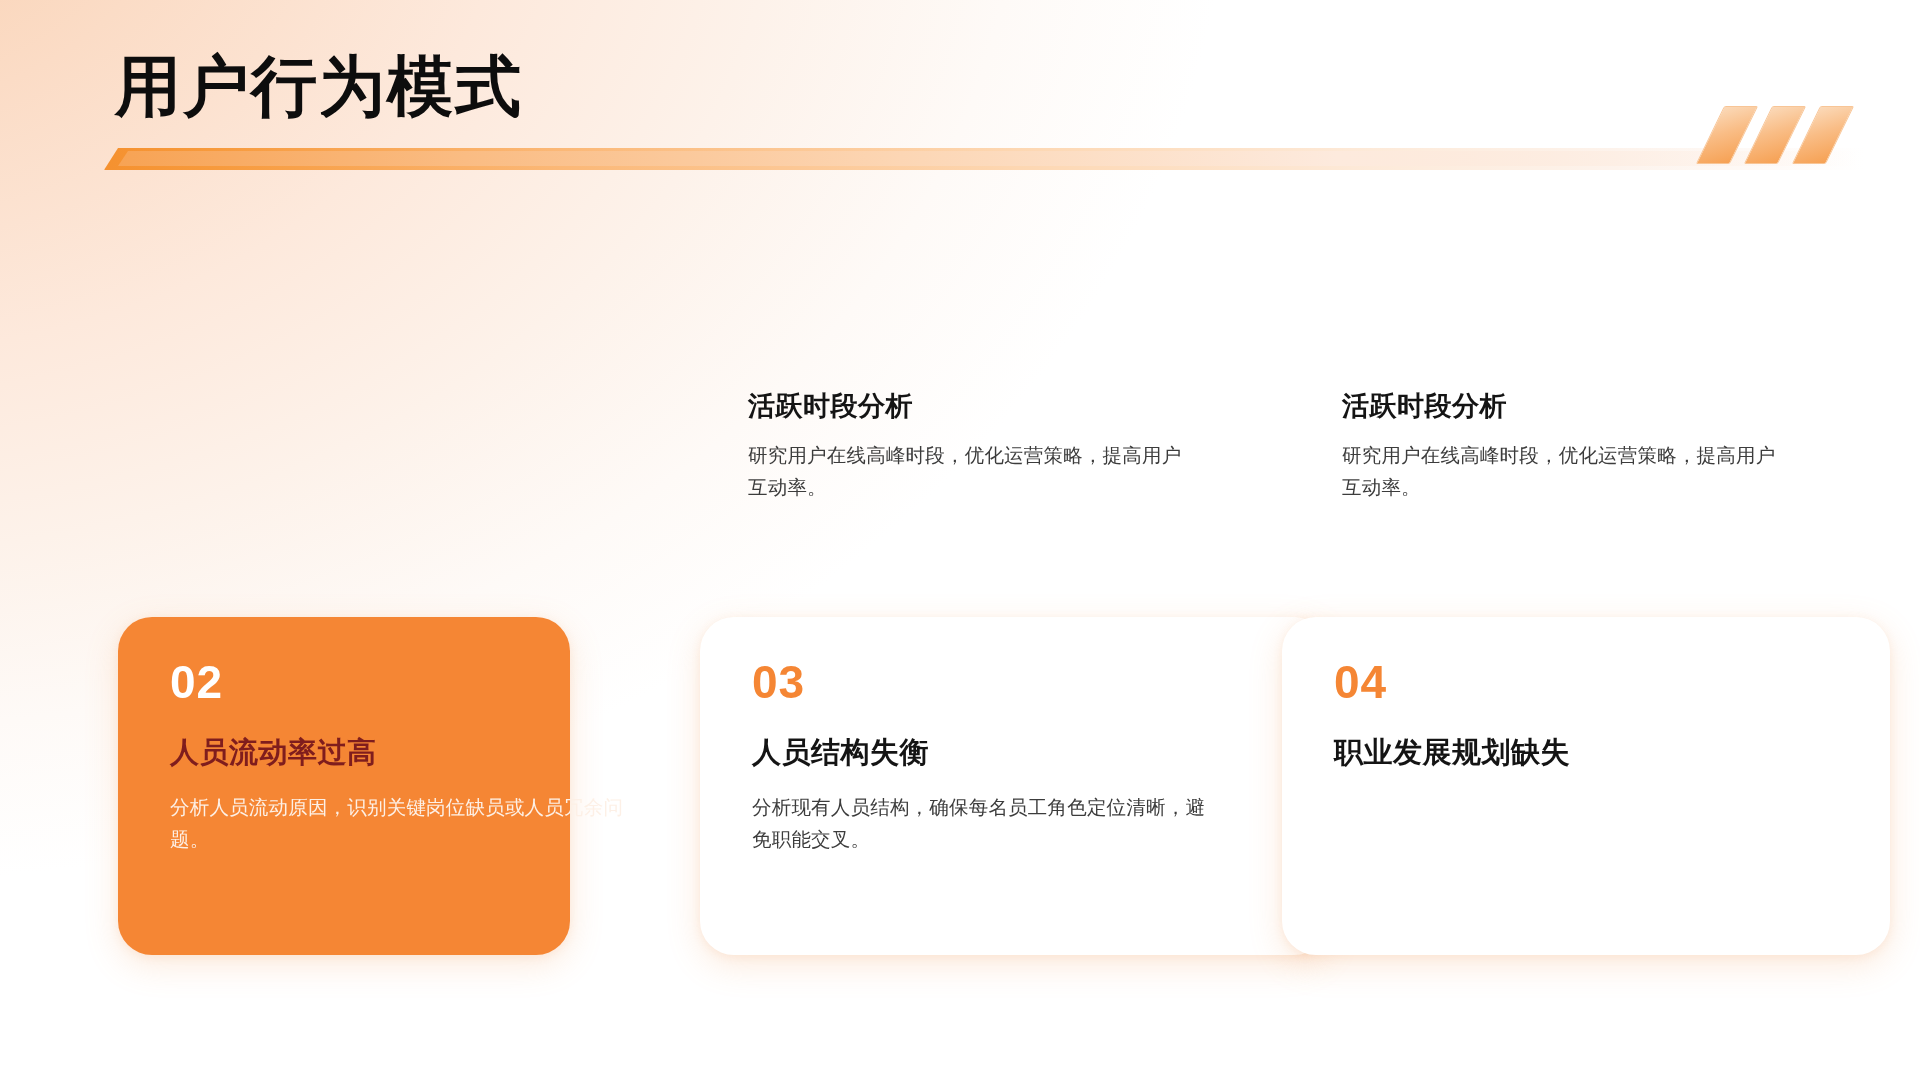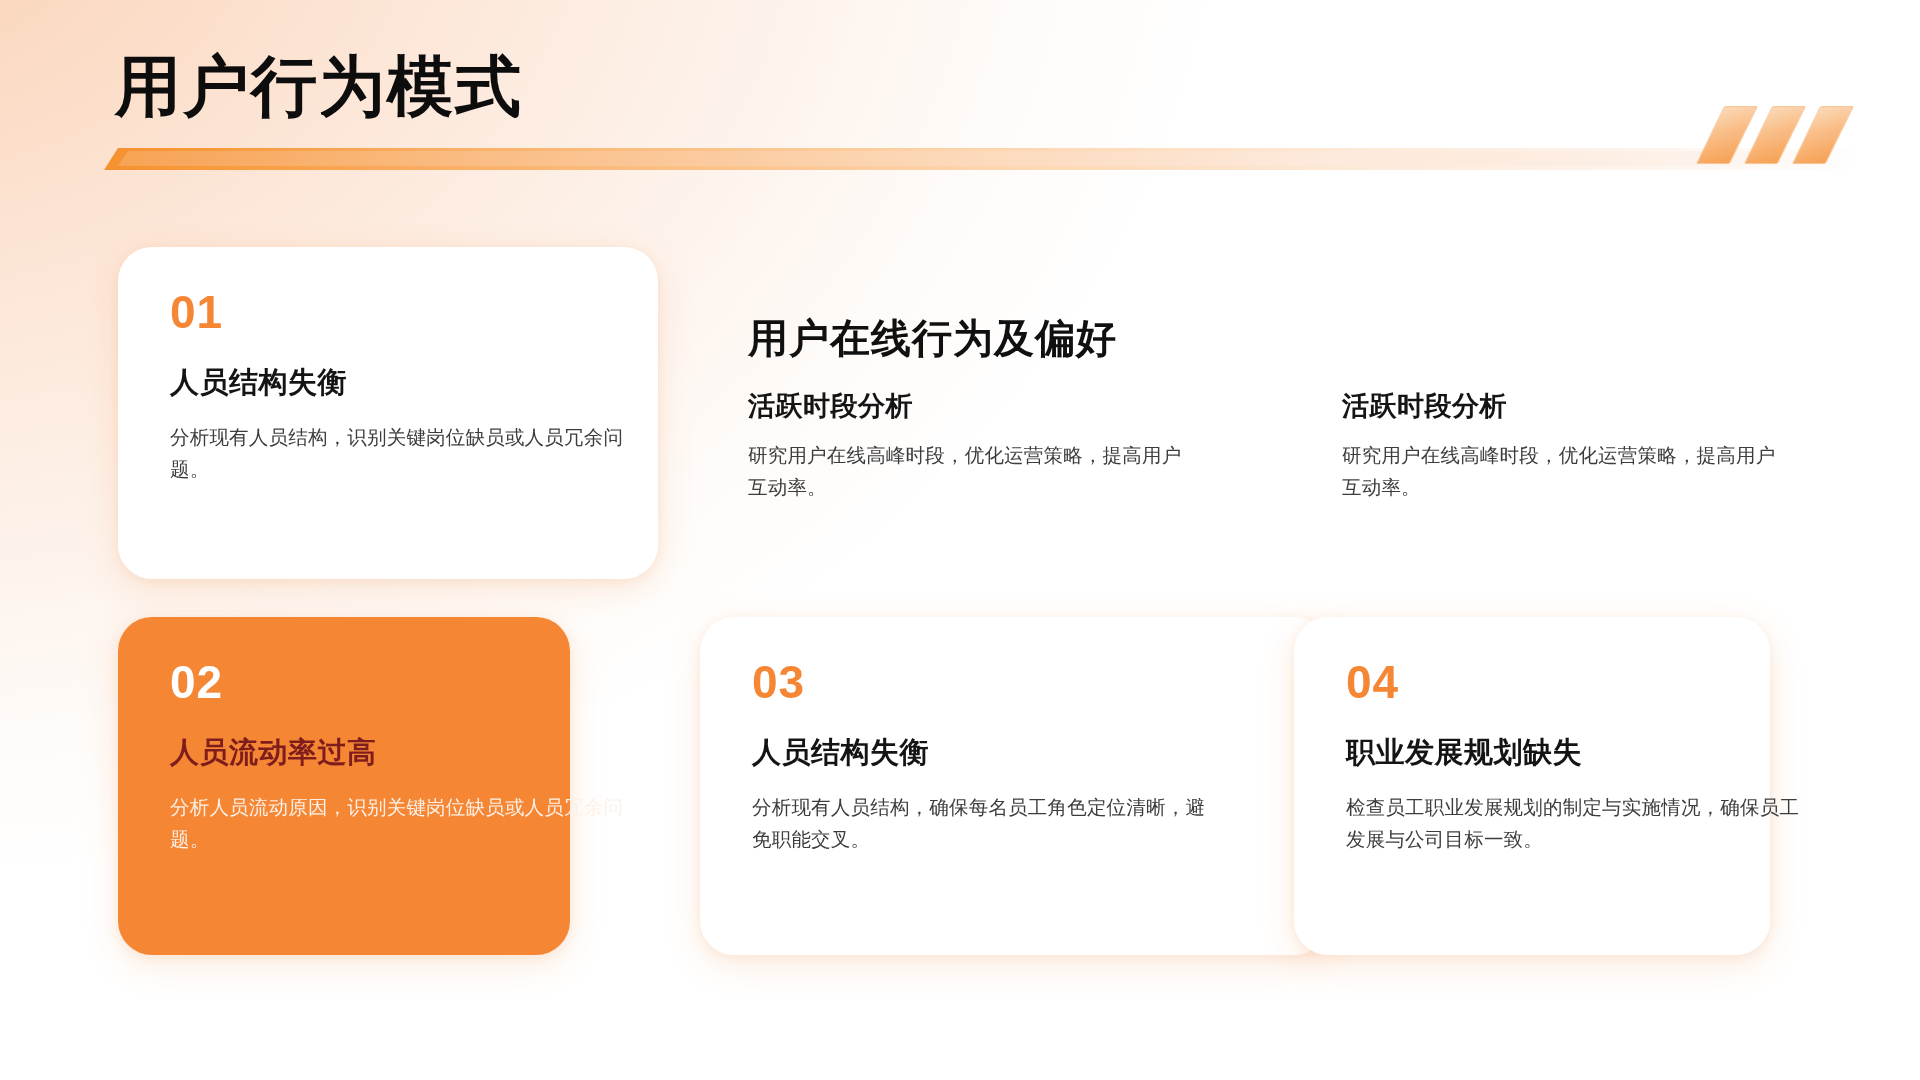--- a/index.html
+++ b/index.html
@@ -117,21 +117,21 @@
   #card02 .card-title{ position:absolute; left:52px; top:118px; }
   #card02 .card-desc{ position:absolute; left:52px; top:175px; width:460px; }
 
   
   #card03{ left:700px; top:432px; width:628px; height:338px; }
   #card03 .card-num{ position:absolute; left:52px; top:42px; }
   #card03 .card-title{ position:absolute; left:52px; top:118px; }
   #card03 .card-desc{ position:absolute; left:52px; top:175px; width:460px; }
 
   
-  #card04{ left:1282px; top:432px; width:476px; height:338px;margin-left:12px; }
+  #card04{ left:1282px; top:432px; width:608px; height:338px; }
   #card04 .card-num{ position:absolute; left:52px; top:42px; }
   #card04 .card-title{ position:absolute; left:52px; top:118px; }
   #card04 .card-desc{ position:absolute; left:52px; top:175px; width:470px; }
 
   
   .section-heading{
     position:absolute;
     left:748px; top:126px;
     font-size:40px;
     font-weight:900;
@@ -172,45 +172,38 @@
     <div class="title-rule-inner"></div>
     <div class="slashes">
       <div class="slash"></div>
       <div class="slash"></div>
       <div class="slash"></div>
     </div>
   </div>
 
   <div class="content">
 
-    <div class="card card-white" id="card01">
-      <div class="card-num num-orange">01</div>
-      <div class="card-title title-dark">人员结构失衡</div>
-      <div class="card-desc desc-dark">分析现有人员结构，识别关键岗位缺员或人员冗余问题。</div>
-    </div>
 
     <div class="card card-orange" id="card02">
       <div class="card-num num-white">02</div>
       <div class="card-title title-white">人员流动率过高</div>
       <div class="card-desc desc-white">分析人员流动原因，识别关键岗位缺员或人员冗余问题。</div>
     </div>
 
     <div class="card card-white" id="card03">
       <div class="card-num num-orange">03</div>
       <div class="card-title title-dark">人员结构失衡</div>
       <div class="card-desc desc-dark">分析现有人员结构，确保每名员工角色定位清晰，避免职能交叉。</div>
     </div>
 
     <div class="card card-white" id="card04">
       <div class="card-num num-orange">04</div>
       <div class="card-title title-dark">职业发展规划缺失</div>
-      <div class="card-desc desc-dark">检查员工职业发展规划的制定与实施情况，确保员工发展与公司目标一致。</div>
-    </div>
-
-    <div class="section-heading">用户在线行为及偏好</div>
+    </div>
+
 
     <div class="textblock" id="textblock-left">
       <div class="tb-title">活跃时段分析</div>
       <div class="tb-desc">研究用户在线高峰时段，优化运营策略，提高用户互动率。</div>
     </div>
 
     <div class="textblock" id="textblock-right">
       <div class="tb-title">活跃时段分析</div>
       <div class="tb-desc">研究用户在线高峰时段，优化运营策略，提高用户互动率。</div>
     </div>

